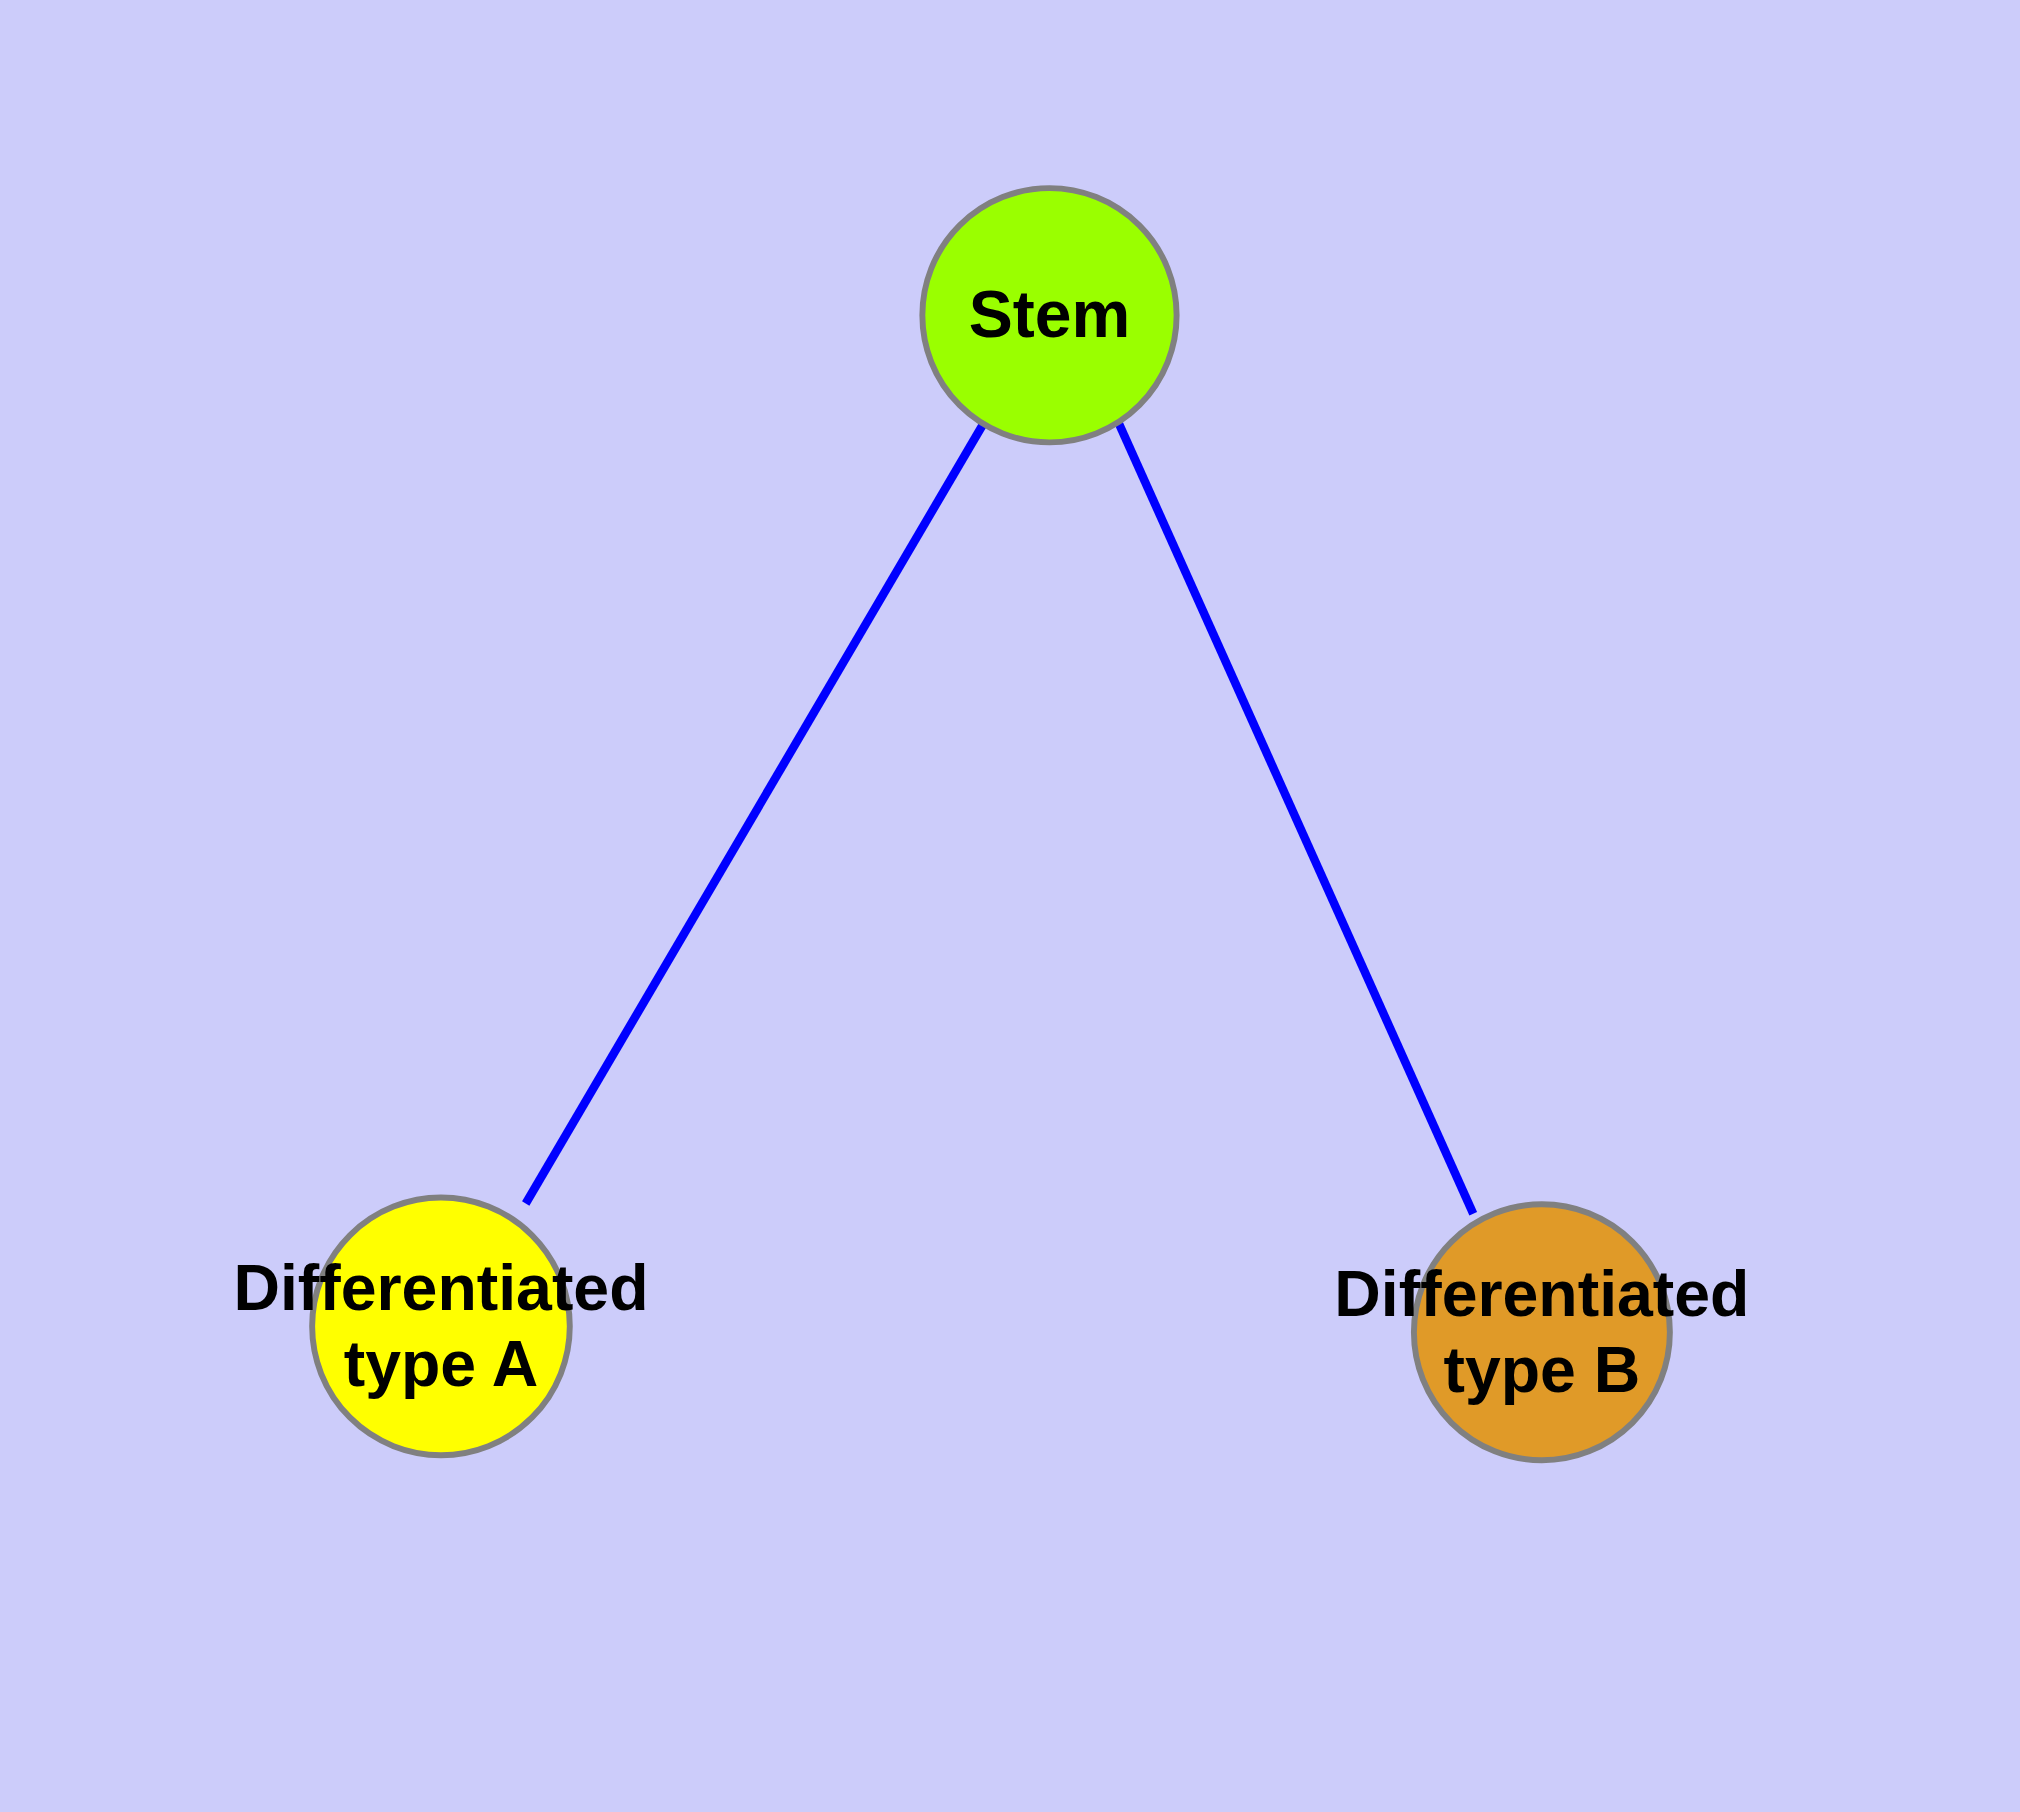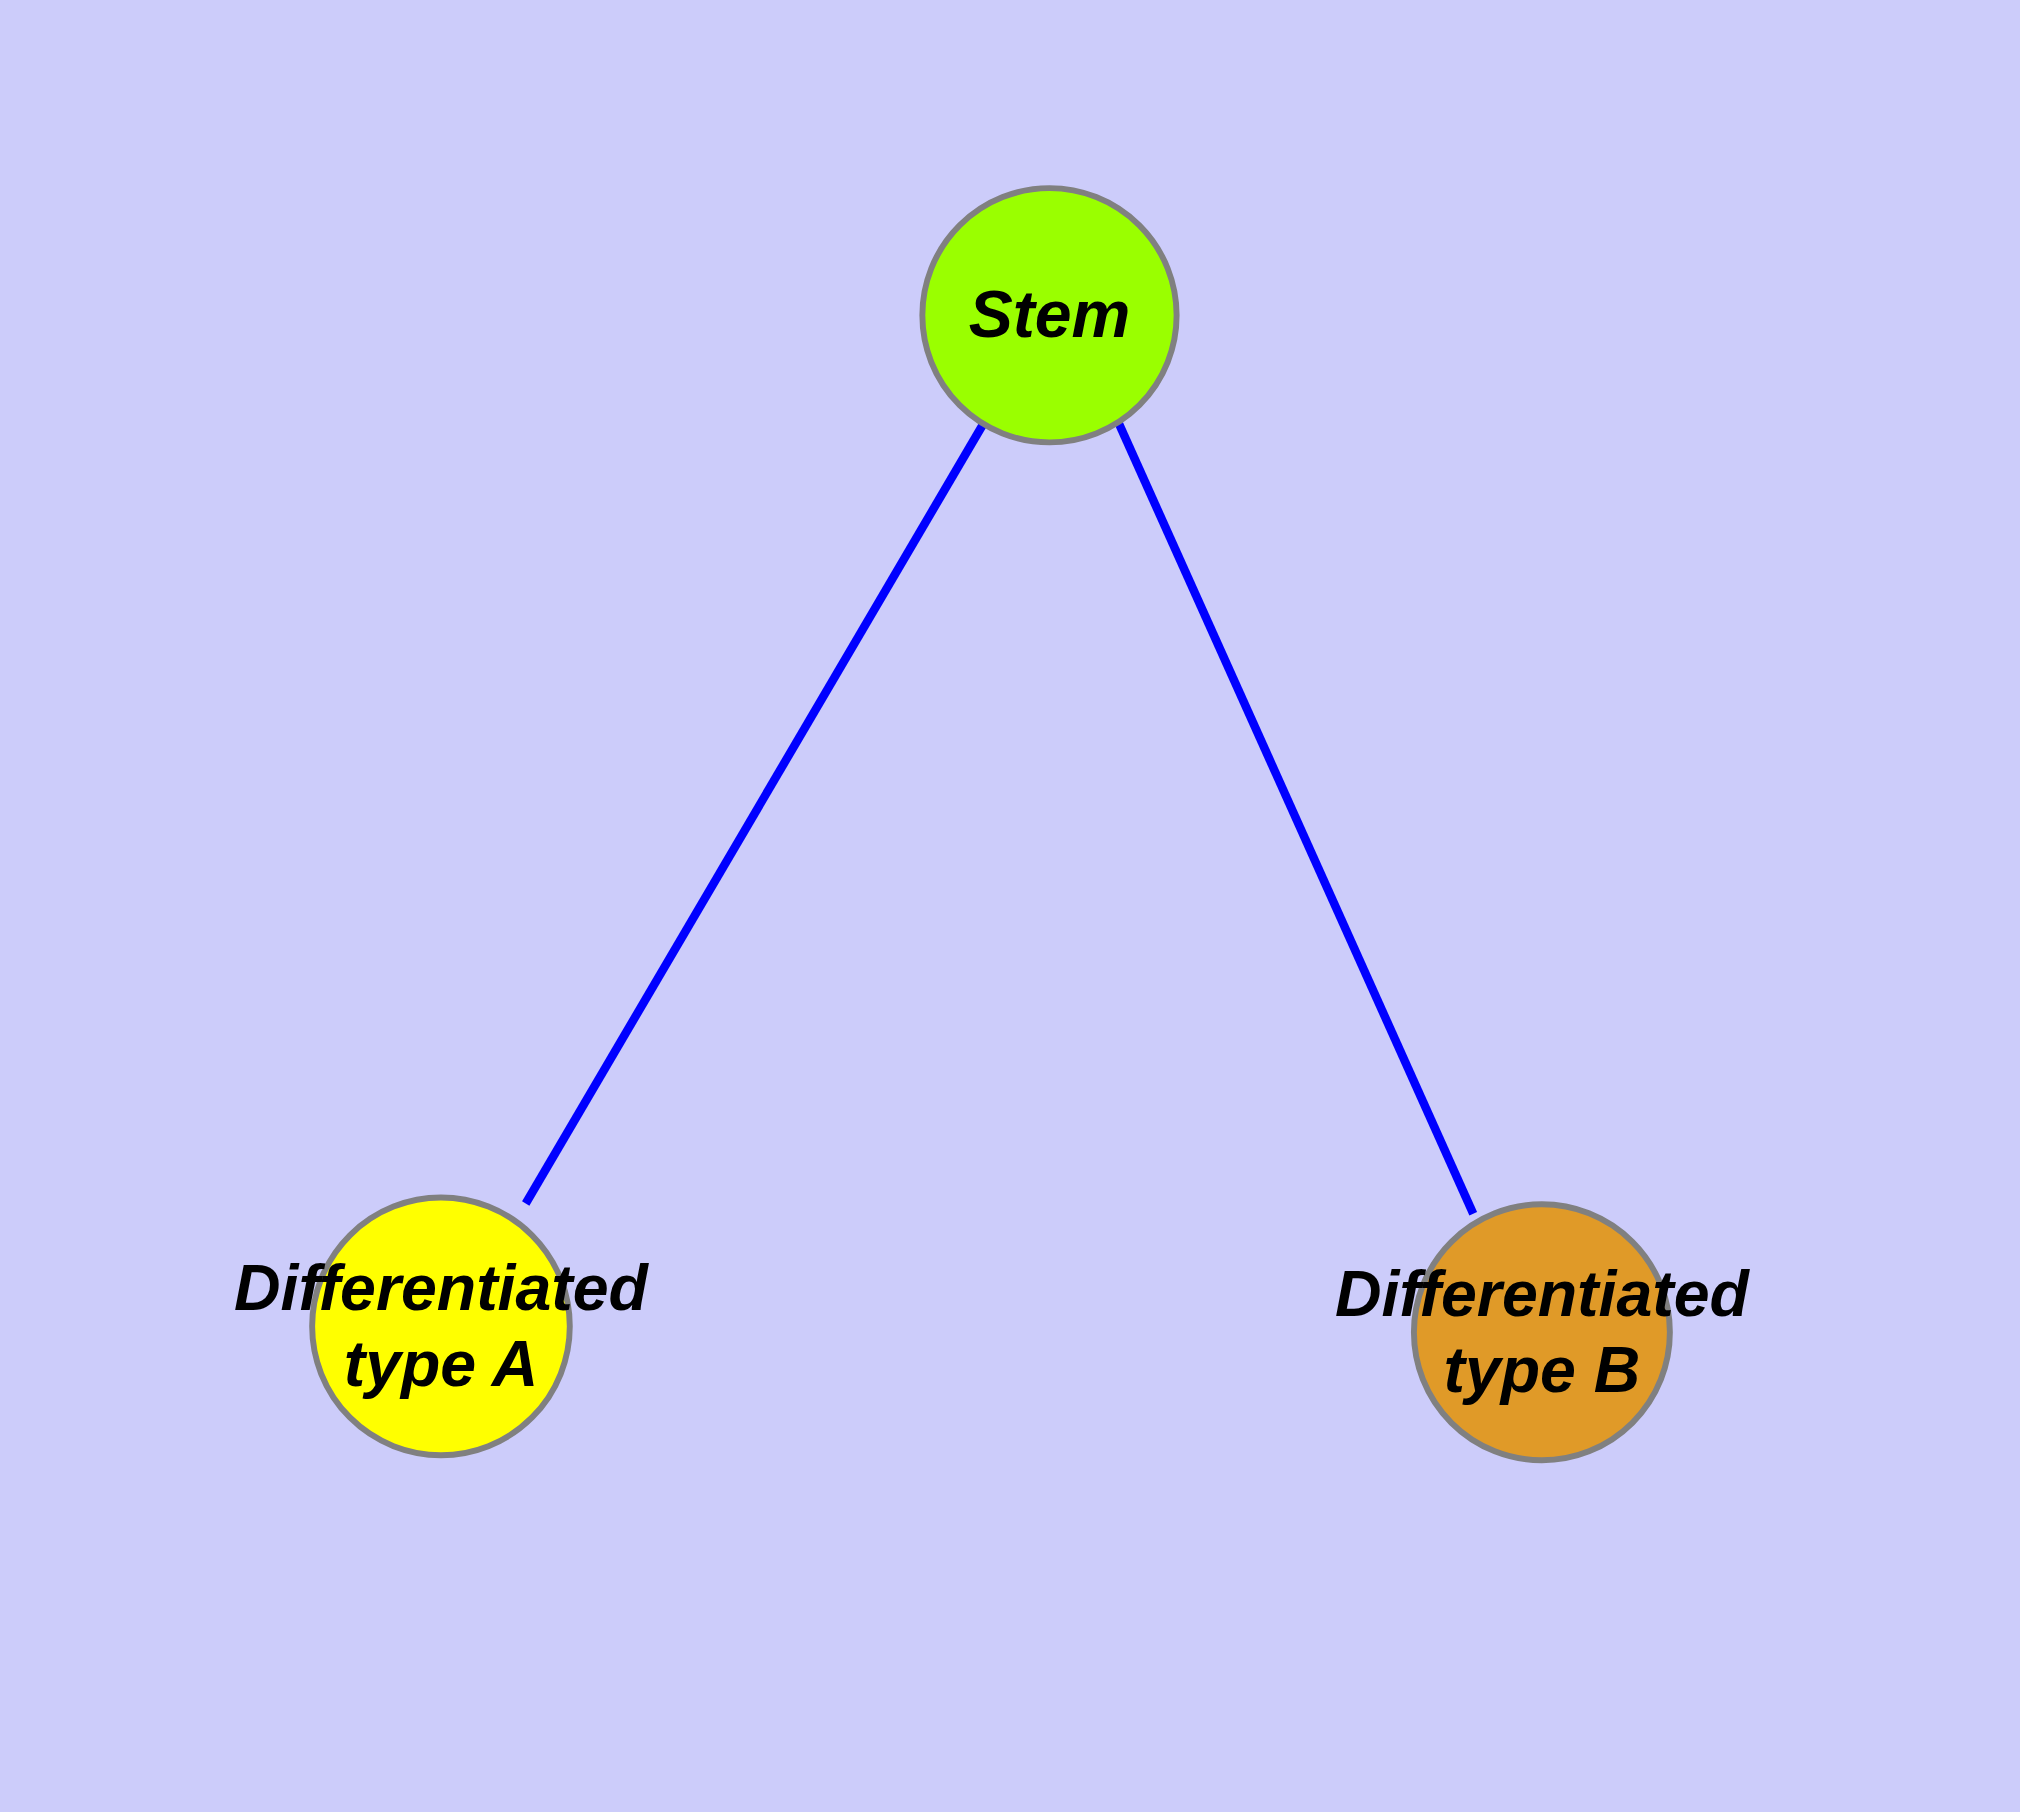--- a/index.html
+++ b/index.html
@@ -44,21 +44,21 @@
     paint-order: normal;
     white-space: pre;
   }
   .node-label.single {
     font-size: 78px;
   }
 </style>
 </head>
 <body>
 
-<div id="stage" style="width: 1920px; height: 1812px; background: rgb(204, 204, 250); font-style: italic;">
+<div id="stage" style="width: 1920px; height: 1812px; background: rgb(204, 204, 250);">
   <svg id="graph-svg" viewBox="0 0 2384 2138" xmlns="http://www.w3.org/2000/svg" style="width: 2021px; height: 1812px;">
 
     <rect id="bg-rect" x="0" y="0" width="2384" height="2138" fill="#ccccfa"></rect>
 
     <g id="edges-group">
         <line class="edge-line" x1="1160" y1="500" x2="620" y2="1420" stroke="#0000ff" stroke-width="10"></line>
         <line class="edge-line" x1="1320" y1="500" x2="1738" y2="1432" stroke="#0000ff" stroke-width="10"></line>
       </g>
     <g id="nodes-group">
         <g>

